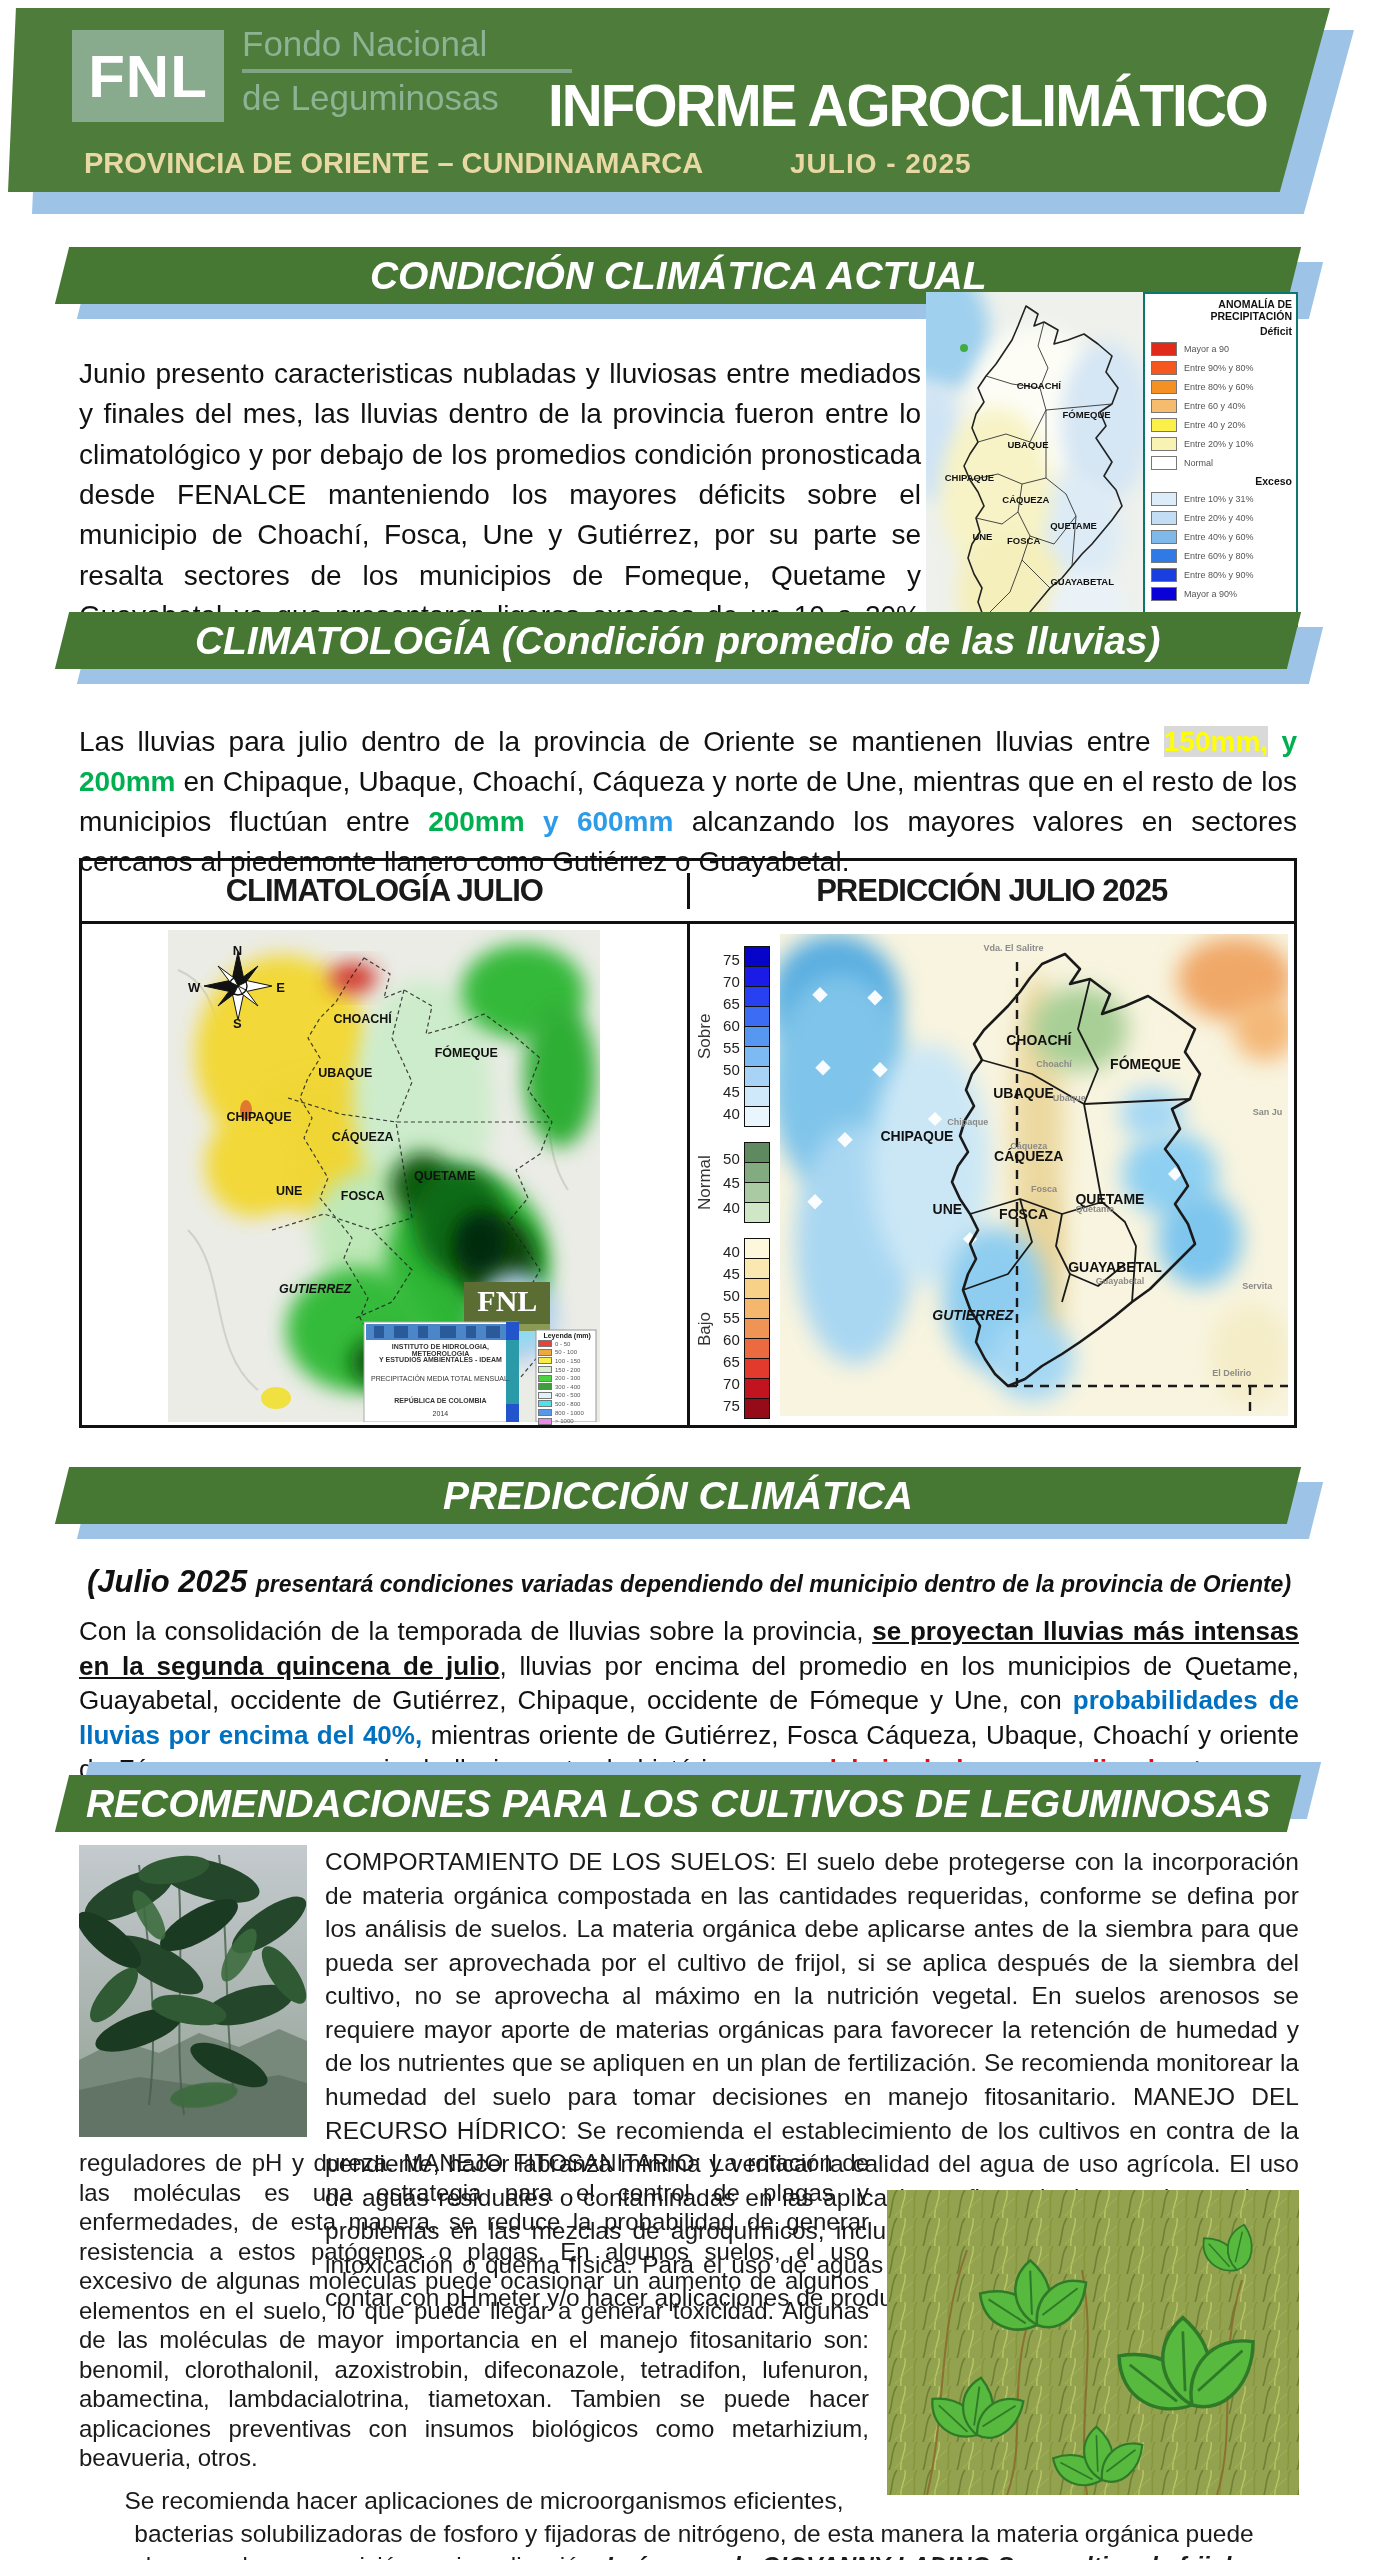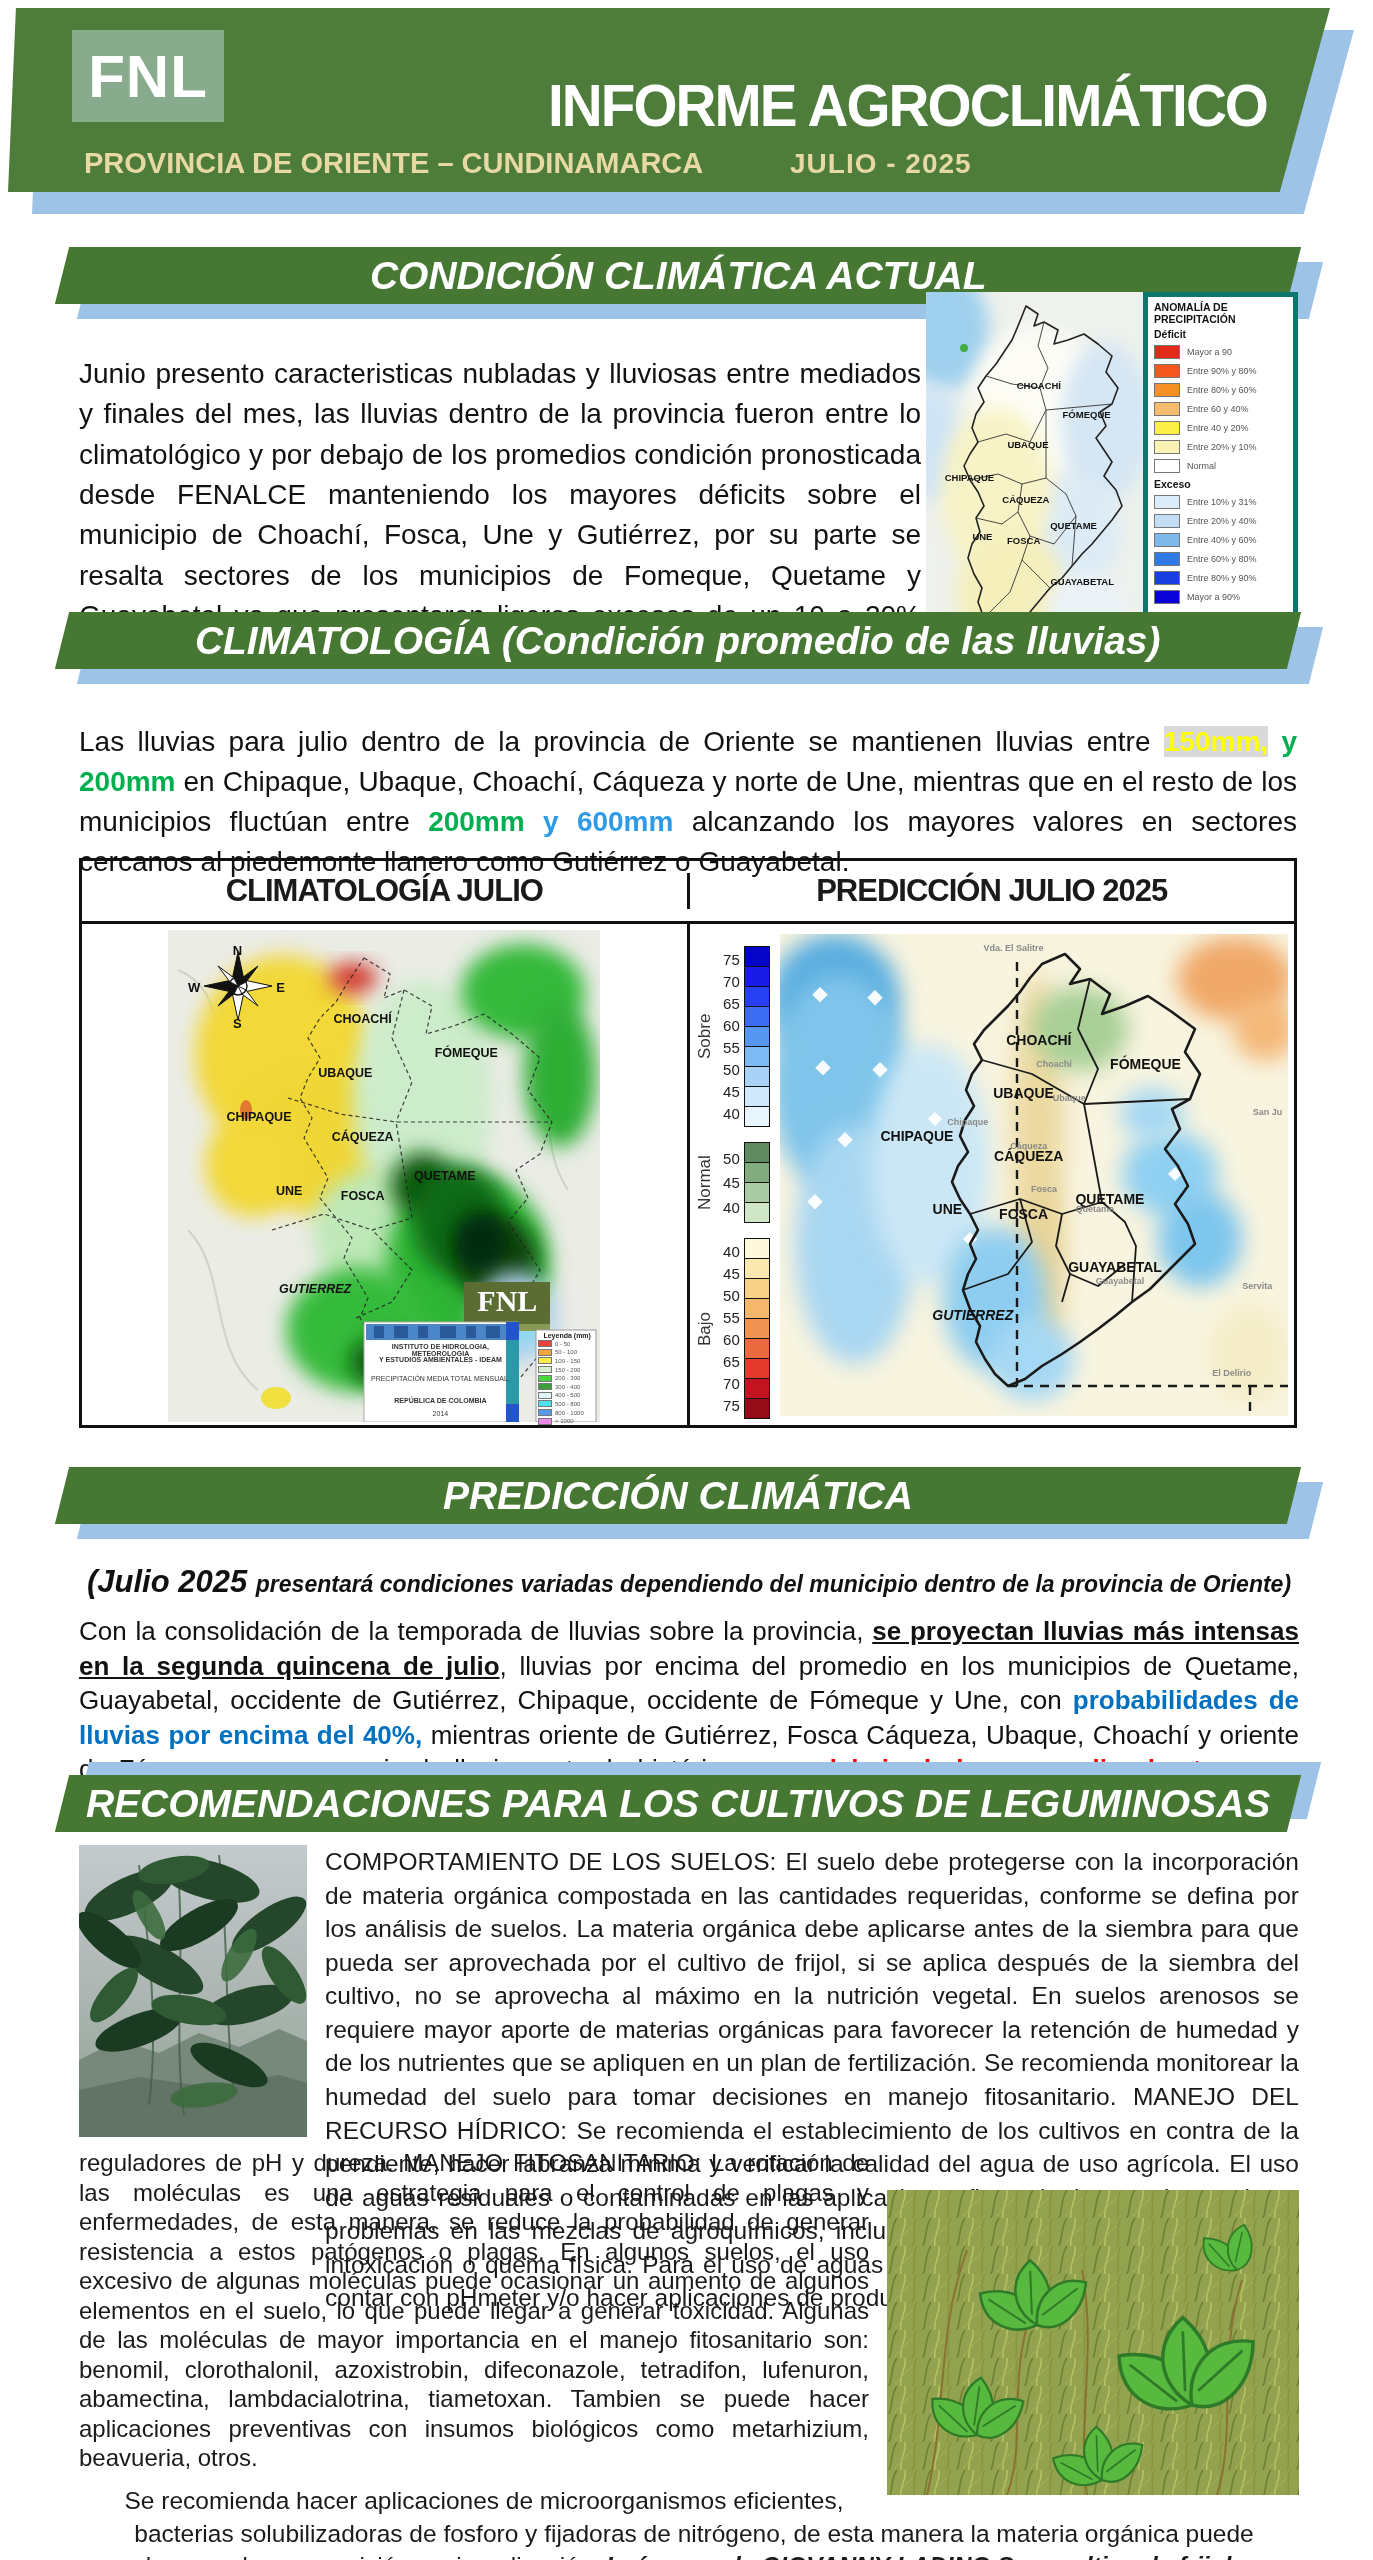--- a/index.html
+++ b/index.html
@@ -44,21 +44,21 @@
   .seg-bb{color:#0070c0;font-weight:bold;}
   .seg-rb{color:#ff0000;font-weight:bold;}
   .seg-hl{color:#ffff00;background:#d9d9d9;font-weight:bold;}
   .seg-ib{font-style:italic;font-weight:bold;}
   .seg-bi{font-style:italic;font-weight:bold;}
   .seg-big{font-style:italic;font-weight:bold;font-size:31px;}
 
   
   .anom-block{position:absolute;left:926px;top:292px;width:372px;height:370px;display:flex;}
   .anom-map{position:relative;width:217px;height:370px;background:#eef1ec;overflow:hidden;}
-  .anom-legend{width:155px;height:352px;background:#fff;border:5px solid #0f766e;margin-left:0px;padding:5px 4px 4px 6px;box-sizing:border-box;}
+  .anom-legend{width:155px;height:352px;background:#fff;border:2px solid #0f766e;margin-left:0px;padding:5px 4px 4px 6px;box-sizing:border-box;text-align:right;}
   .anom-legend .lg-title{font-size:10.5px;font-weight:bold;color:#111;line-height:1.1;}
   .anom-legend .lg-group{font-size:10.5px;font-weight:bold;color:#111;margin:3px 0 2px 0;}
   .legend-row{display:flex;align-items:center;height:19px;}
   .legend-swatch{width:24px;height:12px;border:1px solid #777;margin-right:7px;flex:none;}
   .legend-label{font-size:9px;color:#555;white-space:nowrap;}
 
   .map-label{position:absolute;transform:translate(-50%,-50%);font-weight:bold;color:#111;white-space:nowrap;pointer-events:none;}
   .anom-map .map-label{font-size:9.5px;}
   .map-label.it{font-style:italic;}
   .map-label.gray{font-weight:bold;color:#8a8a88;}
@@ -101,20 +101,25 @@
 </style>
 </head>
 <body>
 
 <div class="page">
 
   <div class="banner-shadow"></div>
   <div class="banner">
     <div class="logo-sq">
       <span>FNL</span>
+    </div>
+    <div class="org">
+      <span class="l1">Fondo Nacional</span>
+      <span class="rule"></span>
+      <span class="l2">de Leguminosas</span>
     </div>
     <div class="main-title">INFORME AGROCLIMÁTICO</div>
     <div class="sub-row">PROVINCIA DE ORIENTE – CUNDINAMARCA</div>
     <div class="sub-period">JULIO - 2025</div>
   </div>
 
   <div class="secwrap" style="top:247px;">
     <div class="sec-shadow"></div>
     <div class="secbar">
         <span>CONDICIÓN CLIMÁTICA ACTUAL</span>

